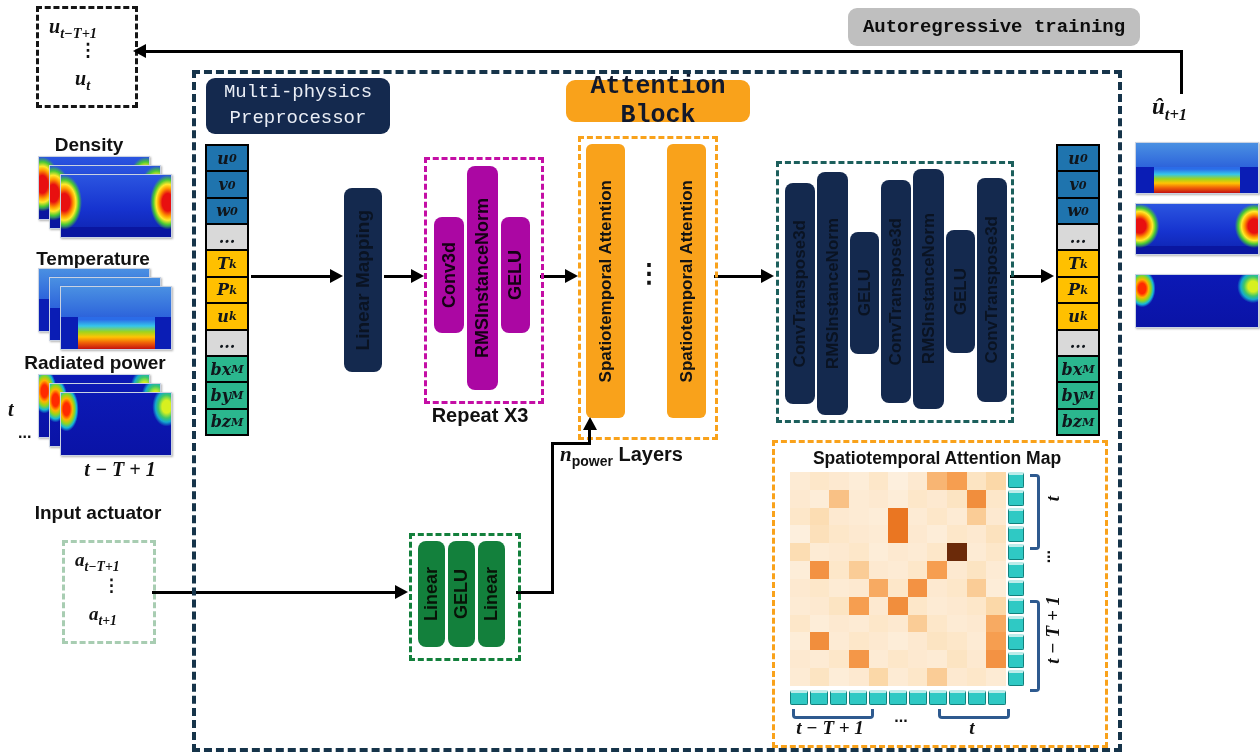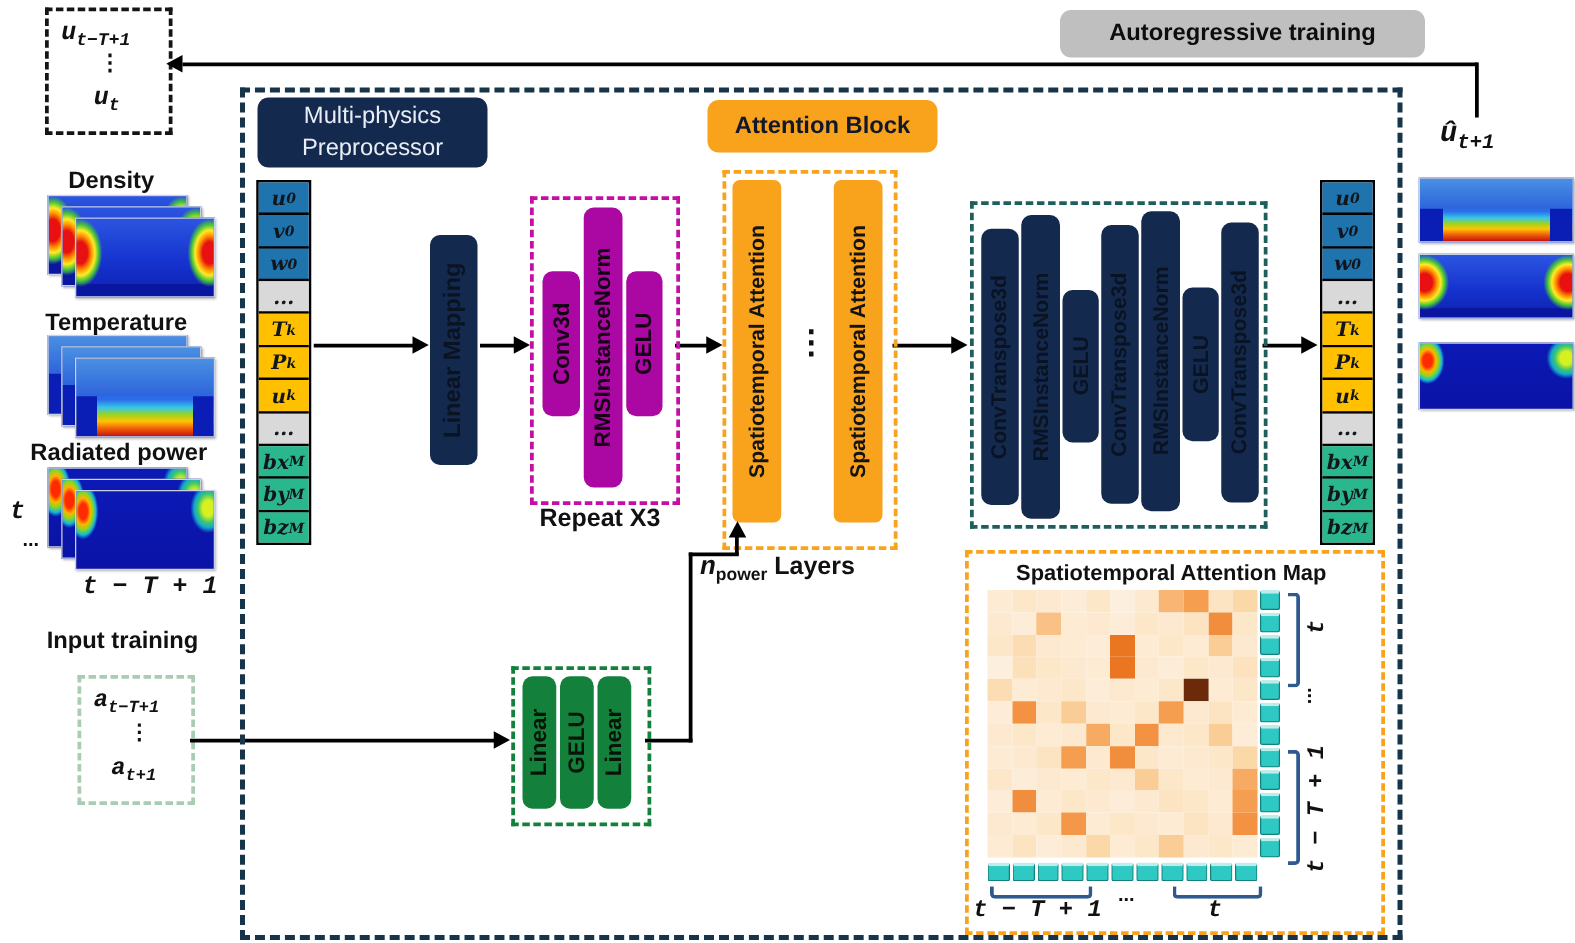--- a/index.html
+++ b/index.html
@@ -1,30 +1,30 @@
 <!DOCTYPE html>
 <html><head>
 <meta charset="utf-8">
 <style>
   html,body{margin:0;padding:0;background:#fff;}
   #canvas{position:relative;width:1260px;height:754px;background:#fff;overflow:hidden;
           font-family:"Liberation Sans",sans-serif;color:#111;}
   .abs{position:absolute;}
-  .math{font-family:Liberation Mono, monospace;font-style:italic;font-weight:700;}
+  .math{font-family:Liberation Serif, serif;font-style:italic;font-weight:700;}
   .math sub{font-size:72%;font-style:italic;}
   
   .dash-black{border:3px dashed #151515;}
   .dash-main{border:4px dashed #16344a;}
   .dash-mag{border:3px dashed #c40ea5;}
   .dash-orange{border:3px dashed #f9a21b;}
   .dash-teal{border:3px dashed #1c5f5c;}
   .dash-green{border:3px dashed #13803c;}
   .dash-ltgreen{border:3px dashed #a8cdb2;}
   
-  .pill{display:flex;align-items:center;justify-content:center;text-align:center;border-radius:9px;font-weight:700;}
+  .pill{display:flex;align-items:center;justify-content:center;text-align:center;border-radius:9px;font-weight:700;font-family:Liberation Mono, monospace;}
   .navy{background:#14294e;color:#e9edf5;}
   .pink{background:#ff94e8;color:#0d0d0d;}
   .orangebg{background:#f9a21b;color:#11182b;}
   .graybg{background:#bfbfbf;color:#0d0d0d;}
   .greenbg{background:#13803c;color:#0d0d0d;}
   
   .vbox{display:flex;align-items:center;justify-content:center;border-radius:8px;}
   .vbox span{writing-mode:vertical-rl;transform:rotate(180deg);white-space:nowrap;font-weight:700;}
   .vnavy{background:#14294e;color:#0a1322;}
   .vmag{background:#ab07a3;color:#140114;}
@@ -113,37 +113,37 @@
   <div class="abs lbl" style="left:10px;top:352px;width:170px;font-size:19px;">Radiated power</div>
   <div class="stack" style="left:38px;top:374px;width:134px;height:82px;">
     <div class="sim img-rad pos0"></div>
     <div class="sim img-rad pos1"></div>
     <div class="sim img-rad pos2"></div>
   </div>
   <div class="abs math" style="left:8px;top:398px;font-size:20px;">t</div>
   <div class="abs" style="left:18px;top:424px;font-size:16px;font-weight:700;">...</div>
   <div class="abs math lbl" style="left:60px;top:458px;width:120px;font-size:20px;">t − T + 1</div>
 
-  <div class="abs lbl" style="left:18px;top:502px;width:160px;font-size:19px;">Input training</div>
+  <div class="abs lbl" style="left:18px;top:502px;width:160px;font-size:19px;">Input actuator</div>
   <div class="abs dash-ltgreen" style="left:62px;top:540px;width:88px;height:98px;">
     <div class="abs math" style="left:10px;top:6px;font-size:19px;">
       <span>a</span><sub>t−T+1</sub>
     </div>
     <div class="abs" style="left:38px;top:32px;font-size:17px;font-weight:700;">⋮</div>
     <div class="abs math" style="left:24px;top:60px;font-size:19px;">
       <span>a</span><sub>t+1</sub>
     </div>
   </div>
   <div class="hline" style="left:152px;top:591px;width:244px;"></div>
   <div class="arr-r" style="left:395px;top:585px;"></div>
 
   <div class="abs dash-main" style="left:192px;top:70px;width:922px;height:674px;"></div>
 
   <div class="abs pill navy" style="left:206px;top:78px;width:184px;height:56px;font-size:19px;font-weight:400;line-height:1.35;">Multi-physics Preprocessor</div>
-  <div class="abs pill orangebg" style="left:566px;top:80px;width:184px;height:42px;font-size:19px;">Attention Block</div>
+  <div class="abs pill orangebg" style="left:566px;top:80px;width:184px;height:42px;font-size:25px;">Attention Block</div>
 
   <div class="abs fcol" style="left:205px;top:144px;width:44px;height:292px;">
       <div class="cell cell-blue">
         <span>u</span>
         <sub>0</sub>
       </div>
       <div class="cell cell-blue">
         <span>v</span>
         <sub>0</sub>
       </div>

